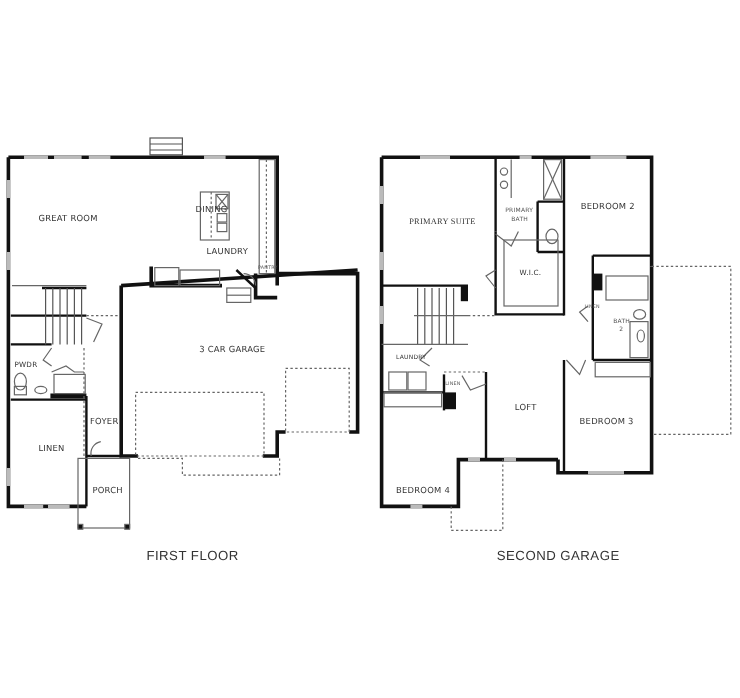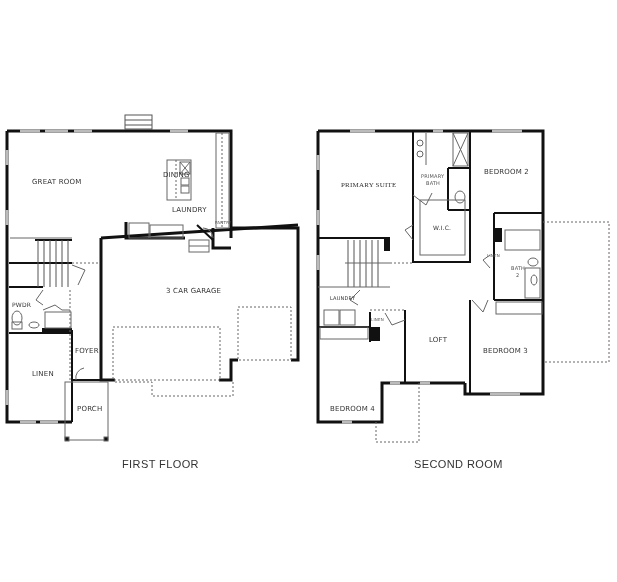--- a/index.html
+++ b/index.html
@@ -202,13 +202,13 @@
 <span class="lbl tiny" style="left:487px;top:253px;">LINEN</span>
 <span class="lbl tiny" style="left:511px;top:265px;font-size:5px;">BATH</span>
 <span class="lbl tiny" style="left:516px;top:272px;font-size:5px;">2</span>
 <span class="lbl" style="left:330px;top:295px;font-size:5px;">LAUNDRY</span>
 <span class="lbl tiny" style="left:371px;top:317px;">LINEN</span>
 <span class="lbl" style="left:429px;top:336px;">LOFT</span>
 <span class="lbl" style="left:483px;top:347px;">BEDROOM 3</span>
 <span class="lbl" style="left:330px;top:377px;margin-top:28px;">BEDROOM 4</span>
 
 <span class="title" style="left:122px;top:458px;">FIRST FLOOR</span>
-<span class="title" style="left:414px;top:458px;">SECOND ROOM</span>
+<span class="title" style="left:414px;top:458px;">SECOND GARAGE</span>
 
 </body></html>

